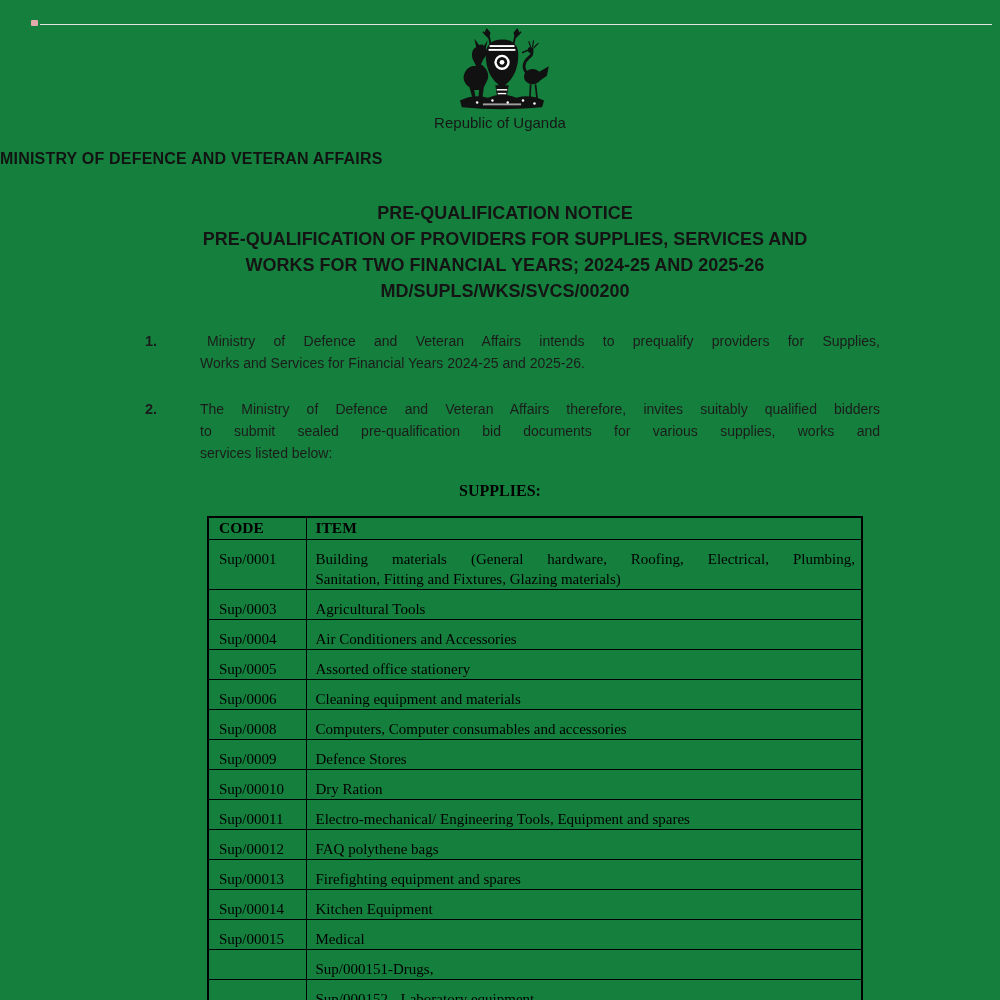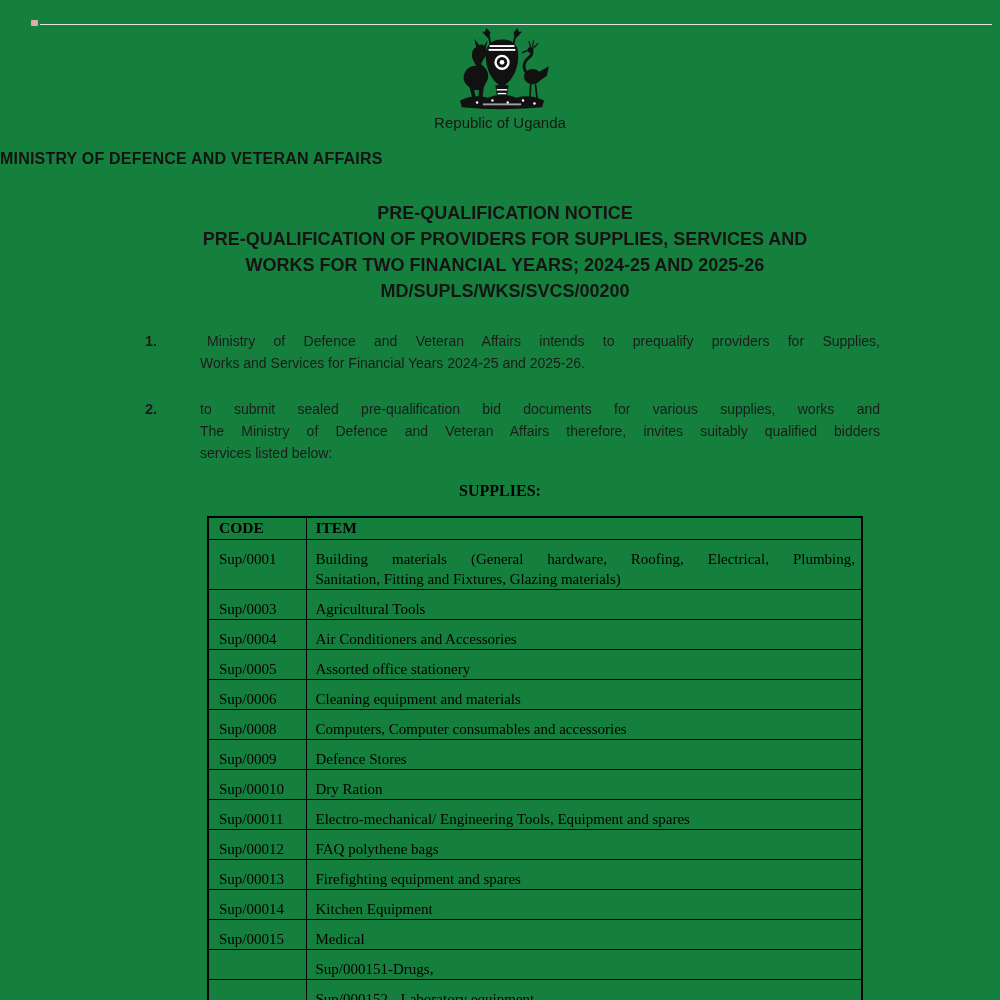--- a/index.html
+++ b/index.html
@@ -131,22 +131,22 @@
     <div class="pnum">1.</div>
     <div class="ptext">
       <div class="jline indent1">Ministry of Defence and Veteran Affairs intends to prequalify providers for Supplies,</div>
       <div>Works and Services for Financial Years 2024-25 and 2025-26.</div>
     </div>
   </div>
 
   <div class="para p2">
     <div class="pnum">2.</div>
     <div class="ptext">
+      <div class="jline">The Ministry of Defence and Veteran Affairs therefore, invites suitably qualified bidders</div>
       <div class="jline">to submit sealed pre-qualification bid documents for various supplies, works and</div>
-      <div class="jline">The Ministry of Defence and Veteran Affairs therefore, invites suitably qualified bidders</div>
       <div>services listed below:</div>
     </div>
   </div>
 
   <div class="supplies-heading">SUPPLIES:</div>
 
   <div class="table-wrap">
     <table>
       <thead>
         <tr>

